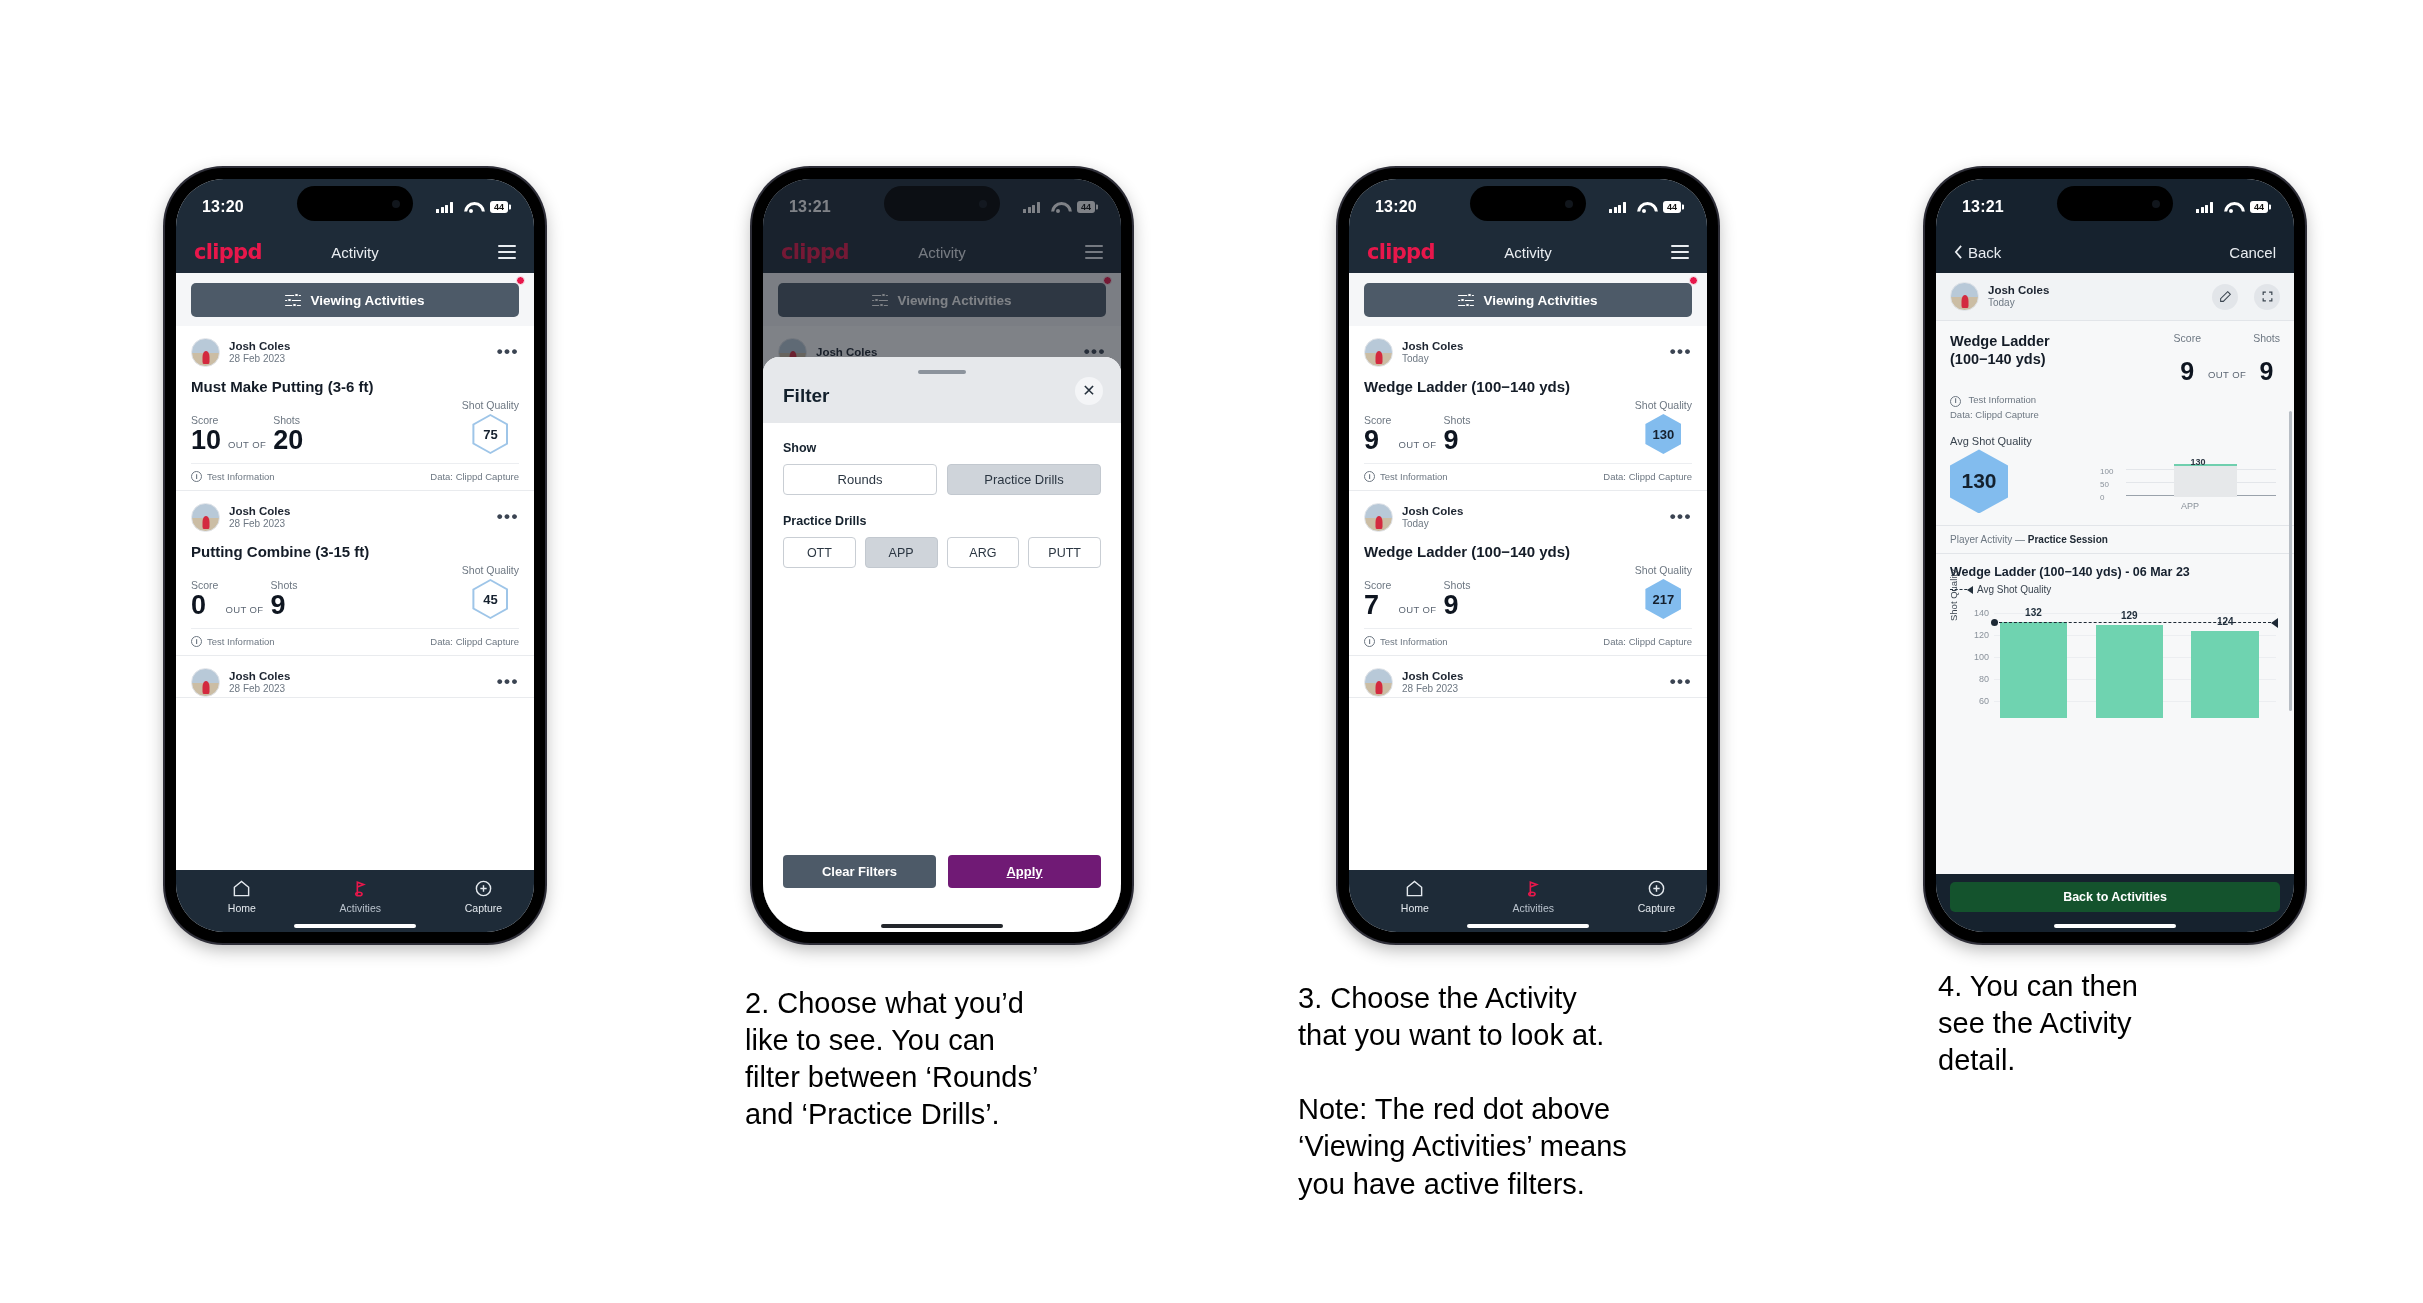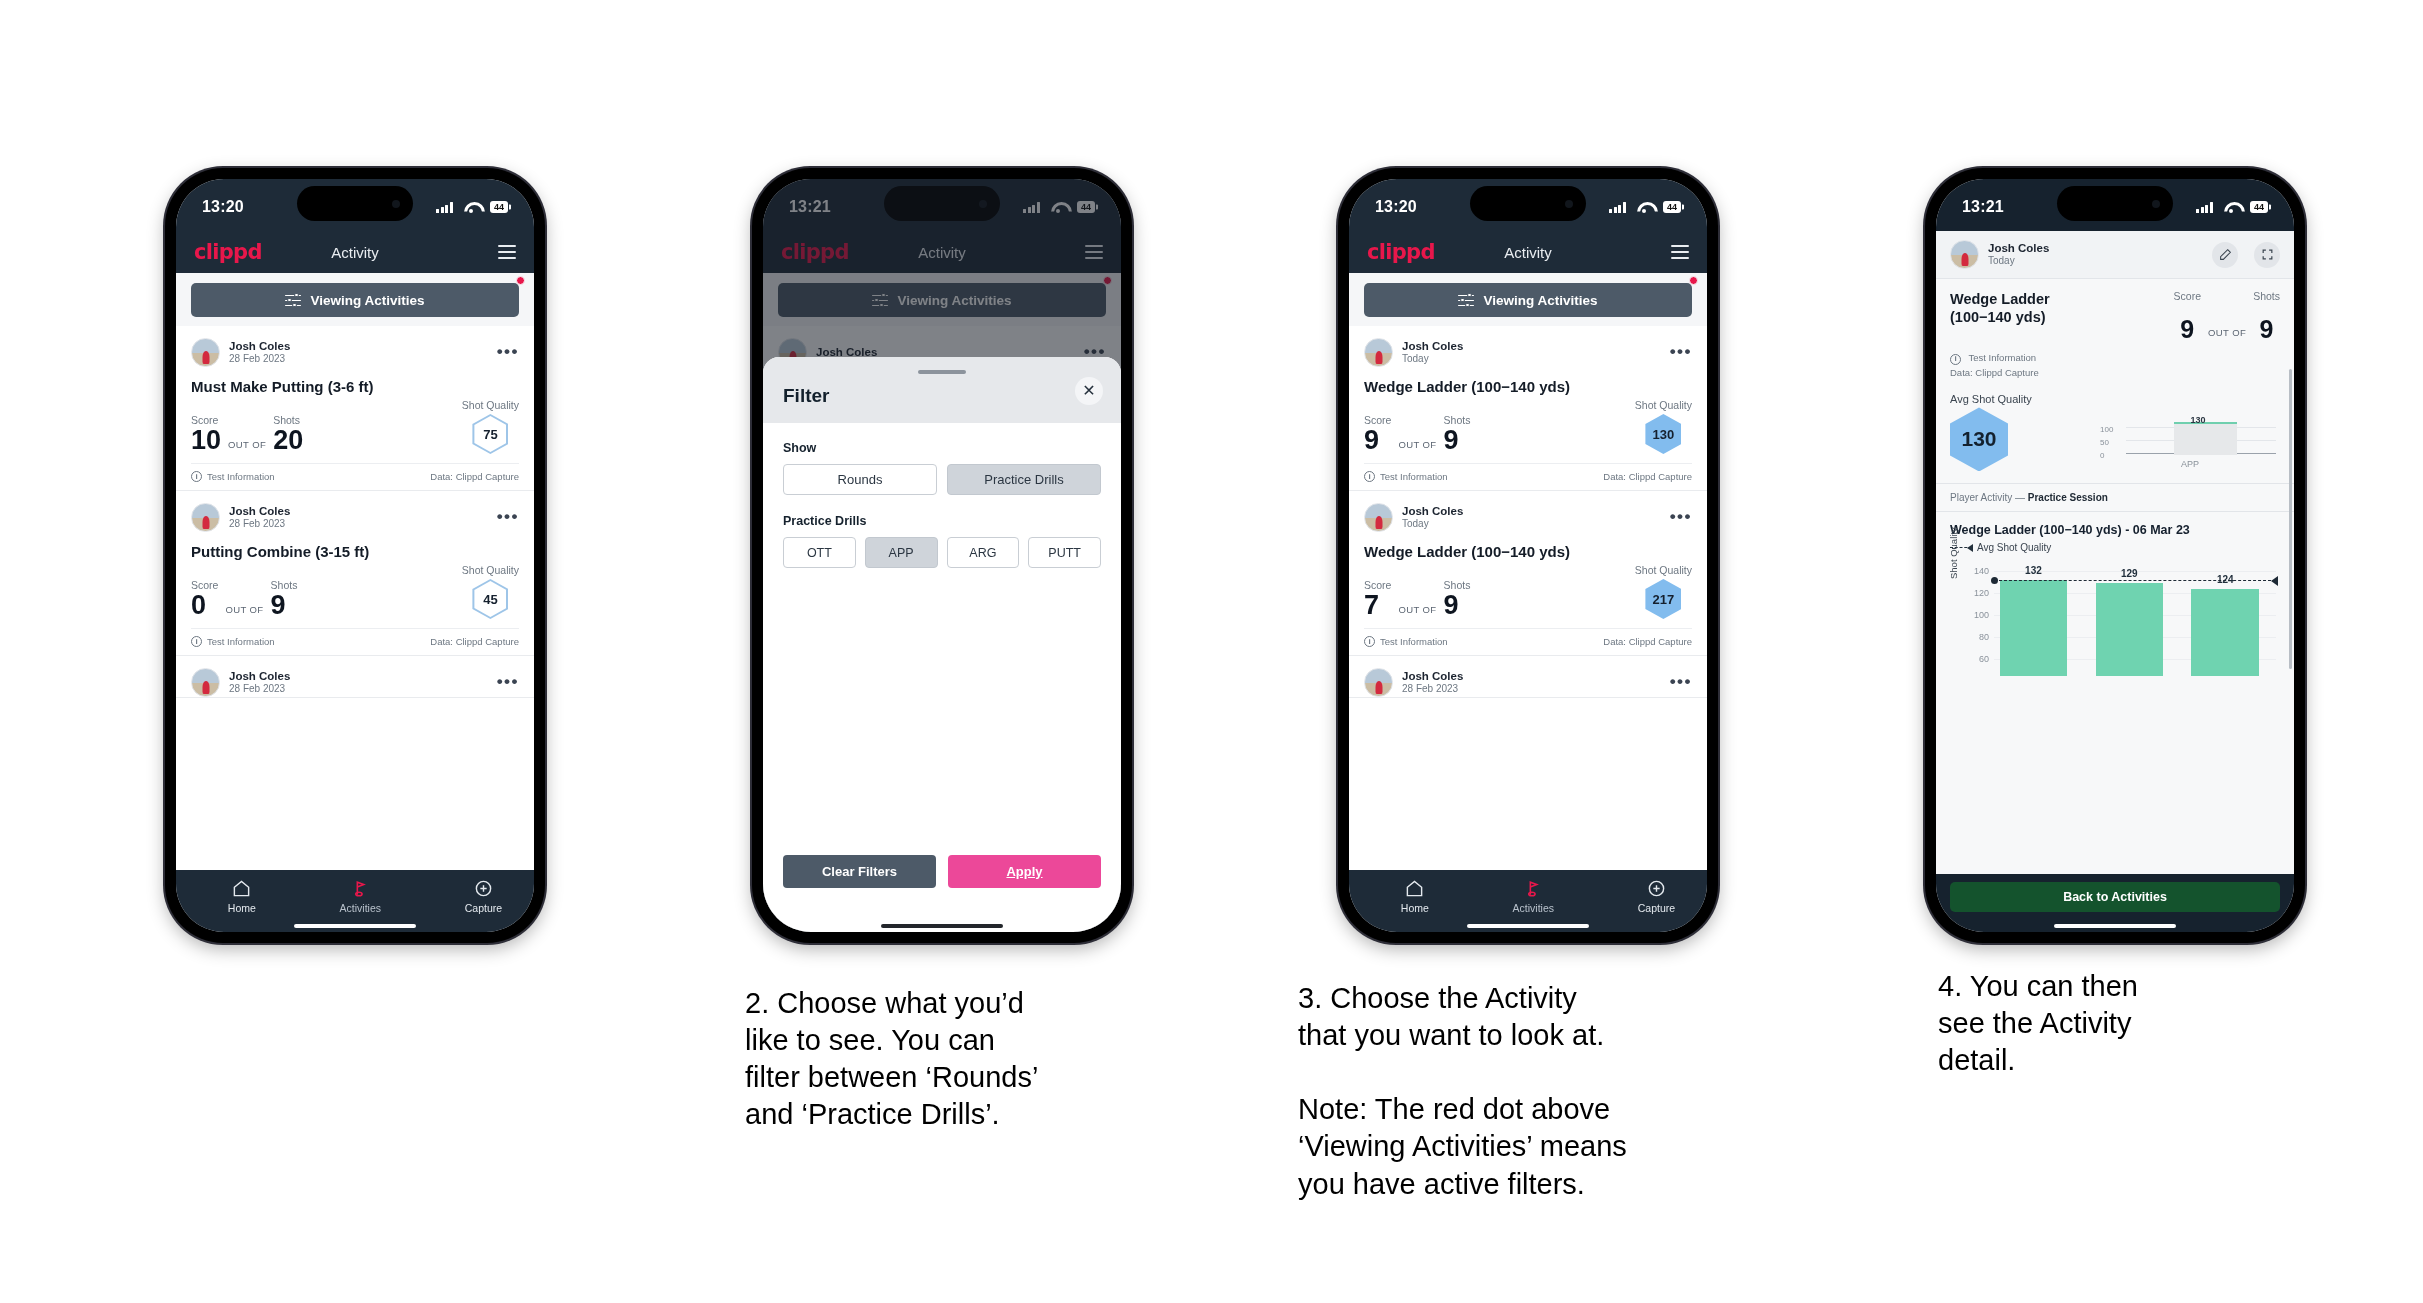--- a/index.html
+++ b/index.html
@@ -223,21 +223,21 @@
     font-size: 12.5px; color: #2b3642; background: #fff;
   }
   .chips .opt.sel { background: #cfd4da; border-color: #c2c8cf; }
   .sheet-foot { display: flex; gap: 12px; padding: 0 20px 44px; }
   .sheet-foot .b {
     flex: 1; height: 33px; border-radius: 4px; color: #fff;
     display: flex; align-items: center; justify-content: center;
     font-size: 13px; font-weight: bold;
   }
   .b.clear { background: #4d5a68; }
-  .b.apply { background: #ec4899; text-decoration: underline; }
+  .b.apply { background: #701a75; text-decoration: underline; }
 
   
   .d-head {
     background: #f1f3f5; display: flex; align-items: center; gap: 9px;
     padding: 9px 14px; border-bottom: 1px solid #e2e5e9;
   }
   .round-btn {
     width: 26px; height: 26px; border-radius: 50%;
     background: #e2e5e9; display: flex; align-items: center; justify-content: center;
   }
@@ -722,20 +722,29 @@
               <i></i>
               <i></i>
               <i></i>
               <i></i>
             </span>
           <span class="wifi"></span>
           <span class="batt">44</span>
         </div>
       </div>
 
+      <div class="appbar plain">
+        <div class="navtext">
+          <svg width="9" height="14" viewBox="0 0 10 16" fill="none" stroke="#e9edf1" stroke-width="2">
+              <path d="M8 1 2 8l6 7"></path>
+            </svg>
+          <span>Back</span>
+        </div>
+        <div class="navtext">Cancel</div>
+      </div>
 
       <div class="d-head">
         <div class="avatar"></div>
         <div class="who">
           <div class="nm">Josh Coles</div>
           <div class="dt">Today</div>
         </div>
         <div class="round-btn" style="margin-left:auto">
           <svg width="13" height="13" viewBox="0 0 24 24" fill="none" stroke="#3a444f" stroke-width="1.9">
               <path d="M16 3l5 5L8 21H3v-5z"></path>

